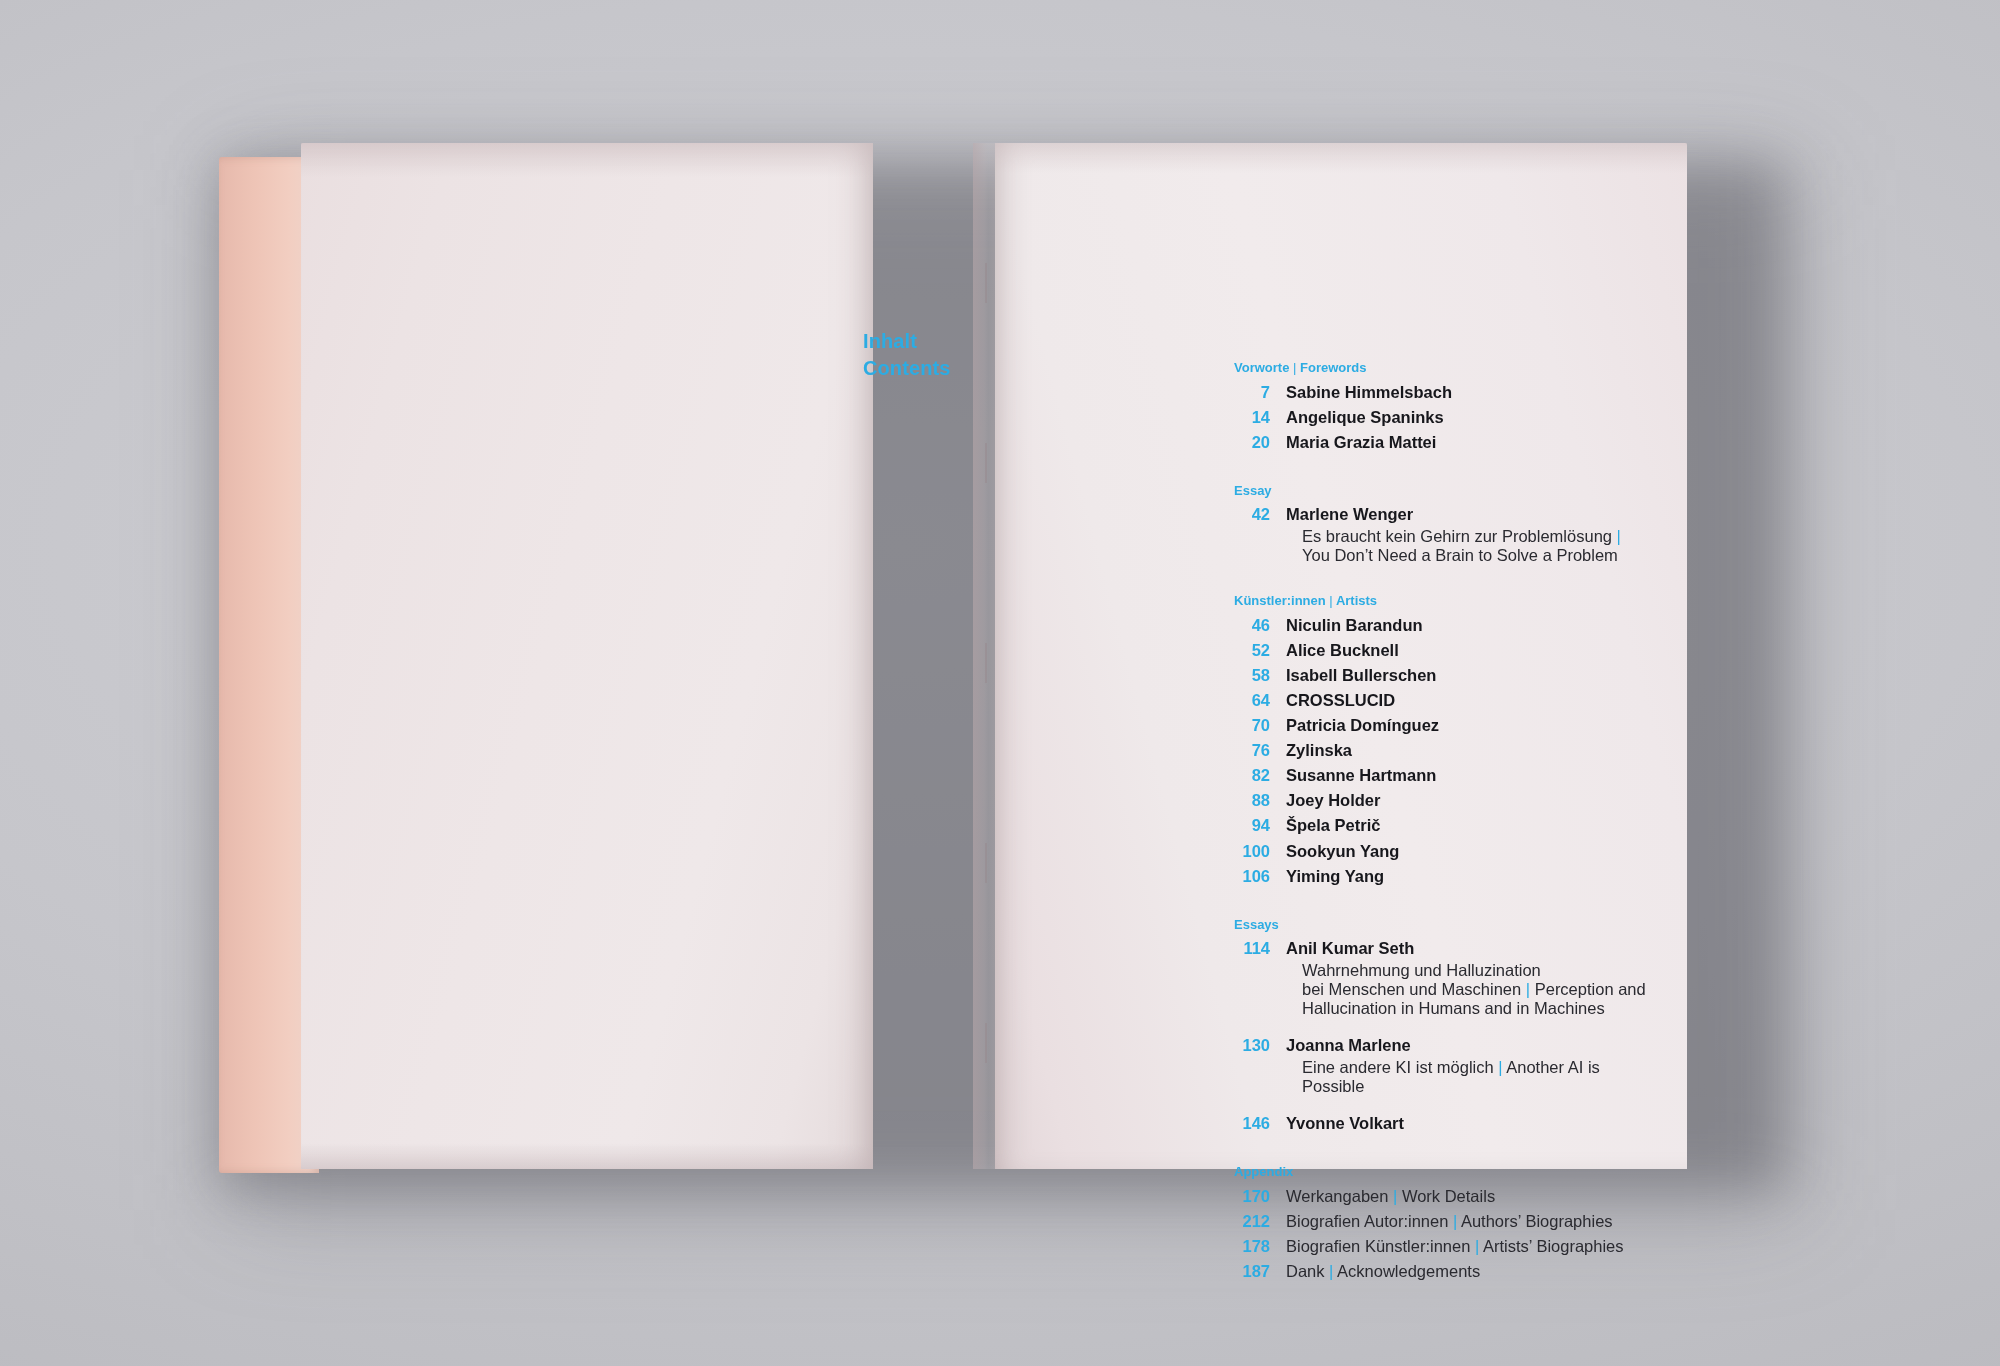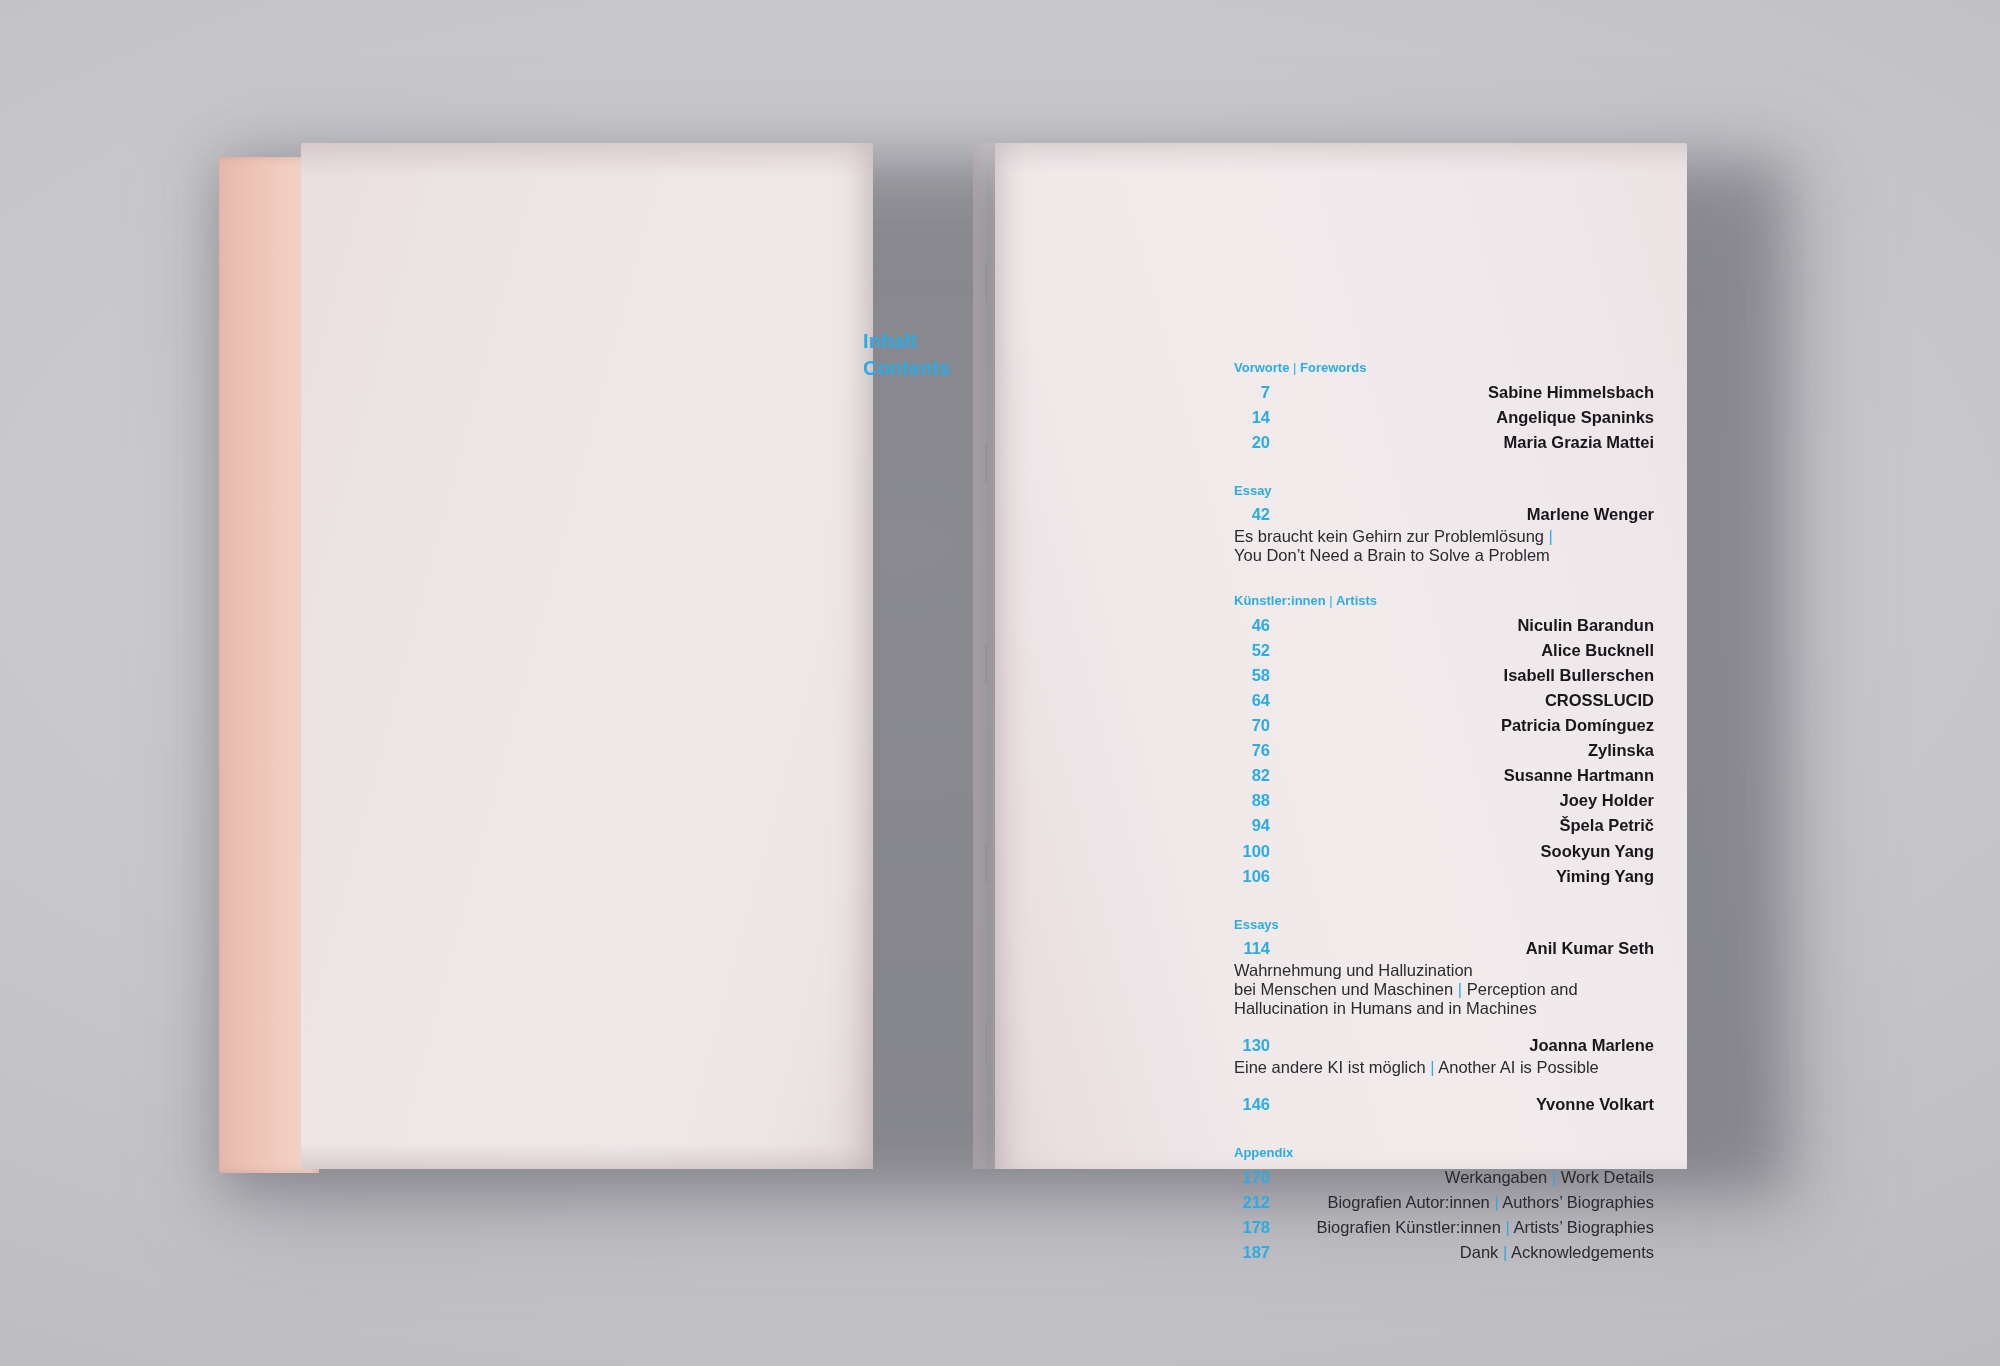--- a/index.html
+++ b/index.html
@@ -172,26 +172,26 @@
   .entry .pg {
     width: 52px;
     min-width: 52px;
     text-align: right;
     color: #2cace3;
     font-weight: 700;
     font-size: 16.5px;
     padding-right: 16px;
     box-sizing: border-box;
   }
-  .entry .txt { flex: 1; text-align: right; }
+  .entry .txt { flex: 1; }
   .name { font-weight: 700; color: #17171c; white-space: nowrap; }
   .sub  { font-weight: 400; color: #2a2a30; }
   .sub .bar { color: #2cace3; }
 
-  .indent { }
+  .indent { margin-left: 68px; }
   .gap-s { height: 15px; }
   .gap-m { height: 26px; }
 </style>
 </head>
 <body>
 
 <div class="photo-bg"></div>
 <div class="book-shadow soft"></div>
 <div class="book-shadow"></div>
 

